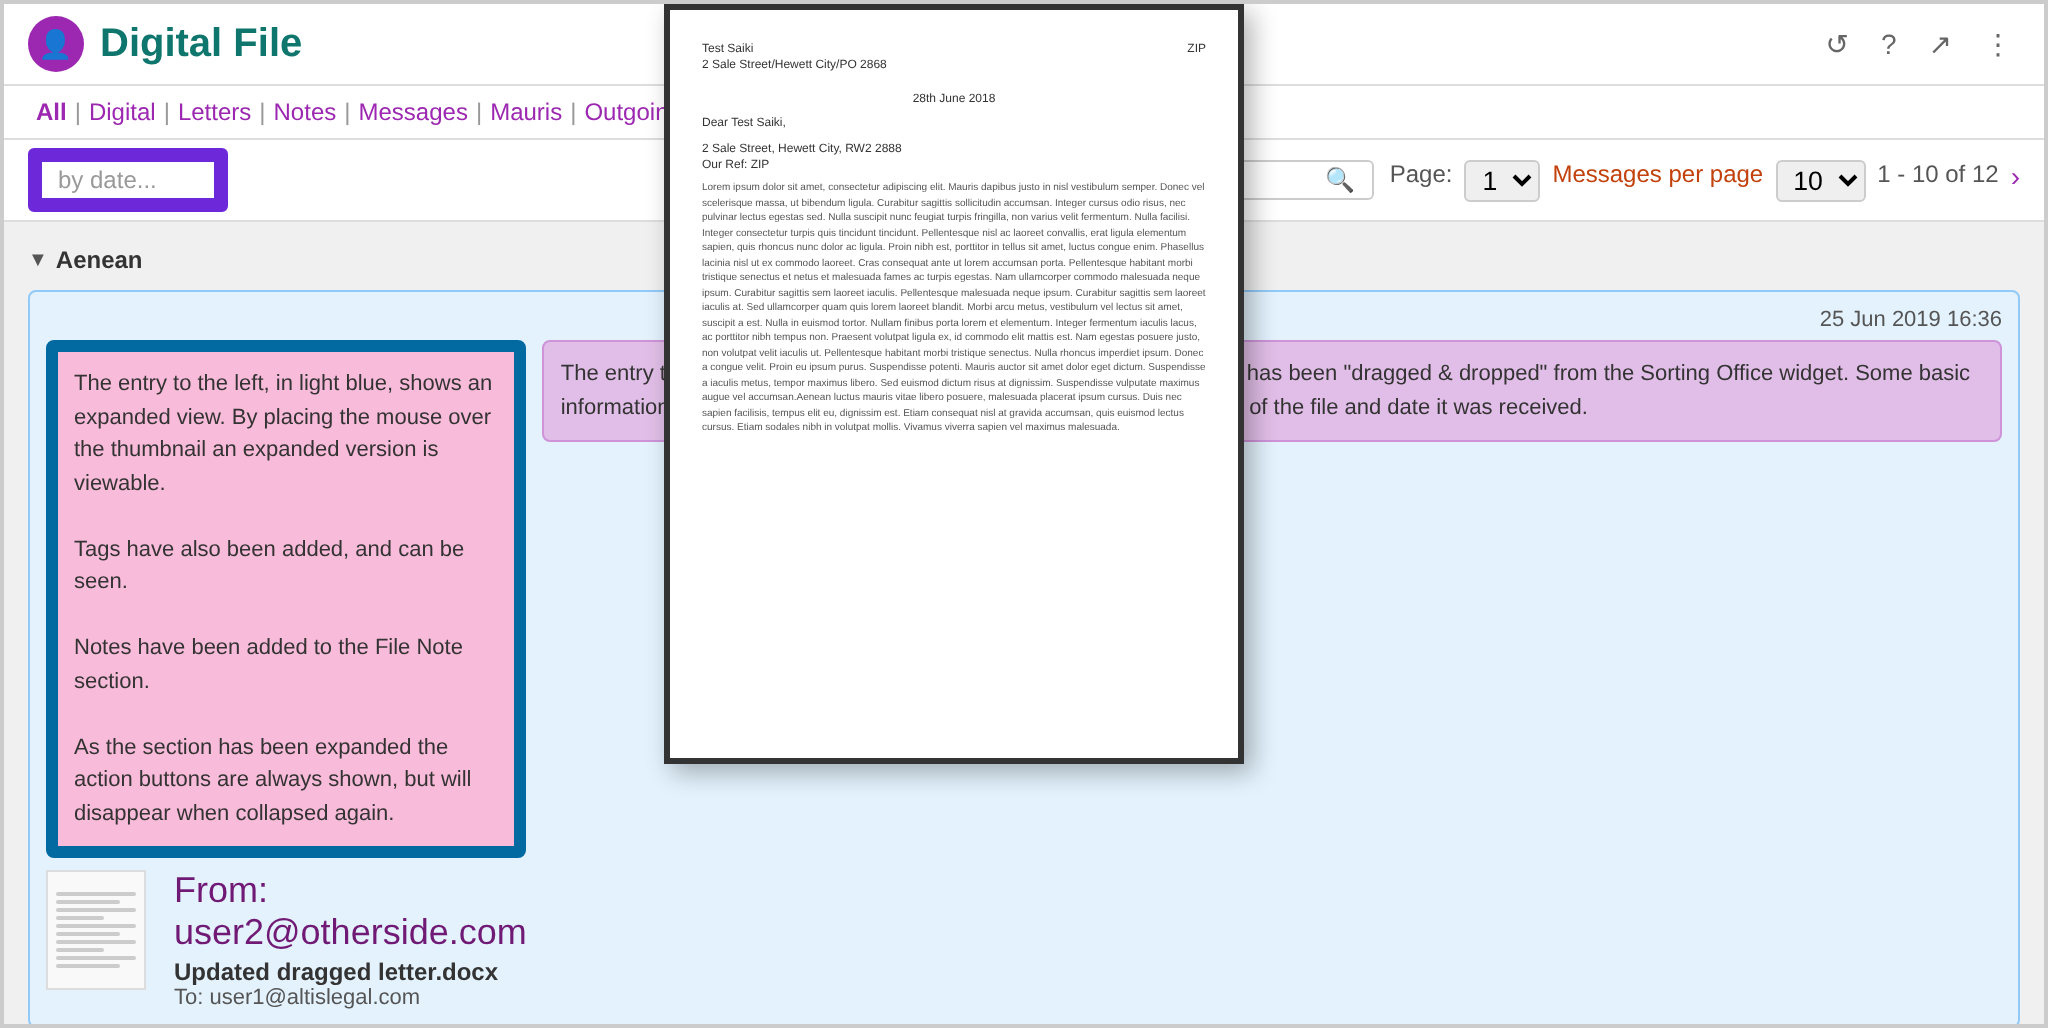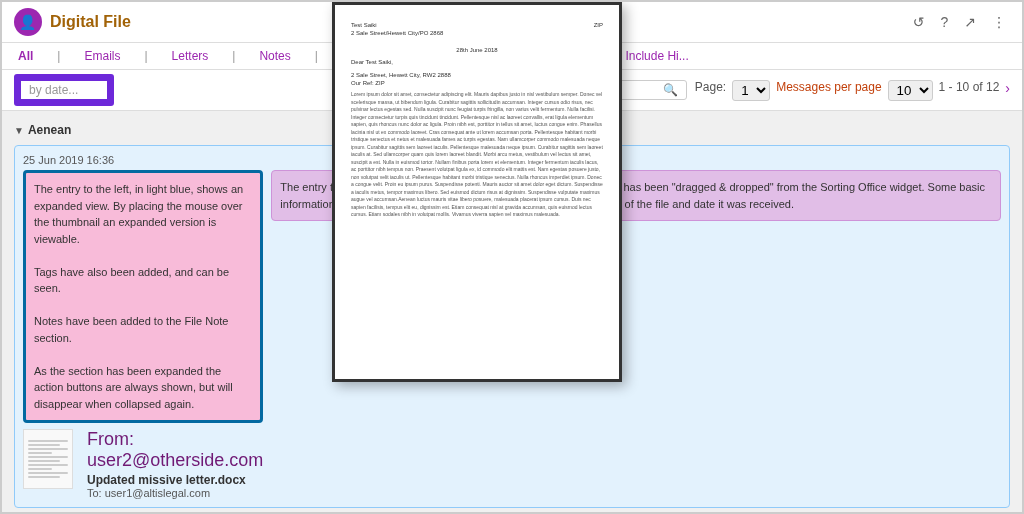--- a/index.html
+++ b/index.html
@@ -32,40 +32,40 @@
       gap: 8px;
     }
     .header-icon {
       width: 28px; height: 28px;
       background: #9c27b0;
       border-radius: 50%;
       display: flex; align-items: center; justify-content: center;
       color: white; font-size: 14px;
     }
     .header-title {
-      font-size: 16px;
+      font-size: 20px;
       font-weight: bold;
-      color: #a16207;
+      color: #0f766e;
     }
     .header-actions {
       display: flex; gap: 8px; align-items: center;
     }
     .header-action-btn {
       color: #666; cursor: pointer; font-size: 14px;
       padding: 2px 4px;
     }
 
     
     .filter-bar {
       background: white;
       border-bottom: 1px solid #ddd;
       padding: 4px 12px;
       display: flex;
       align-items: center;
-      gap: 20px;
+      gap: 0;
       font-size: 12px;
     }
     .filter-item {
       color: #9c27b0;
       cursor: pointer;
       padding: 2px 4px;
       text-decoration: none;
     }
     .filter-item.active {
       font-weight: bold;
@@ -167,21 +167,21 @@
     .thumb-line {
       height: 2px; background: #ccc; margin: 2px 0; border-radius: 1px;
     }
     .thumb-line.short { width: 60%; }
     .thumb-line.medium { width: 80%; }
     .thumb-line.long { width: 100%; }
 
     
     .callout-pink {
       background: #f8bbd9;
-      border: 3px solid #0369a1;
+      border: 6px solid #0369a1;
       border-radius: 4px;
       padding: 8px;
       font-size: 11px;
       color: #333;
       line-height: 1.5;
     }
     .callout-purple {
       background: #e1bee7;
       border: 1px solid #ce93d8;
       border-radius: 4px;
@@ -224,21 +224,21 @@
     
     .expanded-entry {
       background: #e3f2fd;
       border: 1px solid #90caf9;
       border-radius: 4px;
       padding: 8px;
       margin: 4px 0;
     }
 
     .entry-date-row {
-      display: flex; 
+      display: flex; justify-content: flex-end;
       font-size: 11px; color: #555; margin-bottom: 4px;
     }
 
     .entry-content-row {
       display: flex; gap: 8px;
     }
 
     .entry-left-col {
       flex: 0 0 160px;
     }
@@ -261,27 +261,27 @@
       <span class="header-action-btn">↺</span>
       <span class="header-action-btn">?</span>
       <span class="header-action-btn">↗</span>
       <span class="header-action-btn">⋮</span>
     </div>
   </div>
 
   <div class="filter-bar">
     <a class="filter-item active">All</a>
     <span class="filter-separator">|</span>
-    <a class="filter-item">Emails</a>
+    <a class="filter-item">Digital</a>
     <span class="filter-separator">|</span>
     <a class="filter-item">Letters</a>
     <span class="filter-separator">|</span>
     <a class="filter-item">Notes</a>
     <span class="filter-separator">|</span>
-    <a class="filter-item">Updated</a>
+    <a class="filter-item">Messages</a>
     <span class="filter-separator">|</span>
     <a class="filter-item">Mauris</a>
     <span class="filter-separator">|</span>
     <a class="filter-item">Outgoing</a>
     <span class="filter-separator">|</span>
     <a class="filter-item">Include Hi...</a>
   </div>
 
   <div class="pagination-bar">
     <div class="date-filter">
@@ -339,21 +339,21 @@
                 <div class="thumb-line long"></div>
                 <div class="thumb-line medium"></div>
                 <div class="thumb-line long"></div>
                 <div class="thumb-line short"></div>
                 <div class="thumb-line long"></div>
                 <div class="thumb-line medium"></div>
               </div>
             </div>
             <div>
               <div class="email-sender">From: user2@otherside.com</div>
-              <div class="email-filename">Updated missive letter.docx</div>
+              <div class="email-filename">Updated dragged letter.docx</div>
               <div class="email-to">To: user1@altislegal.com</div>
             </div>
           </div>
 
         </div>
 
         <div class="entry-right-col">
           <div class="callout-purple">
             <span>The entry to the right, in light blue, shows a collapsed inbound file that has been "dragged &amp; dropped" from the Sorting Office widget. Some basic information is also still viewable such as who the file is from, the name of the file and date it was received.</span>
           </div>

